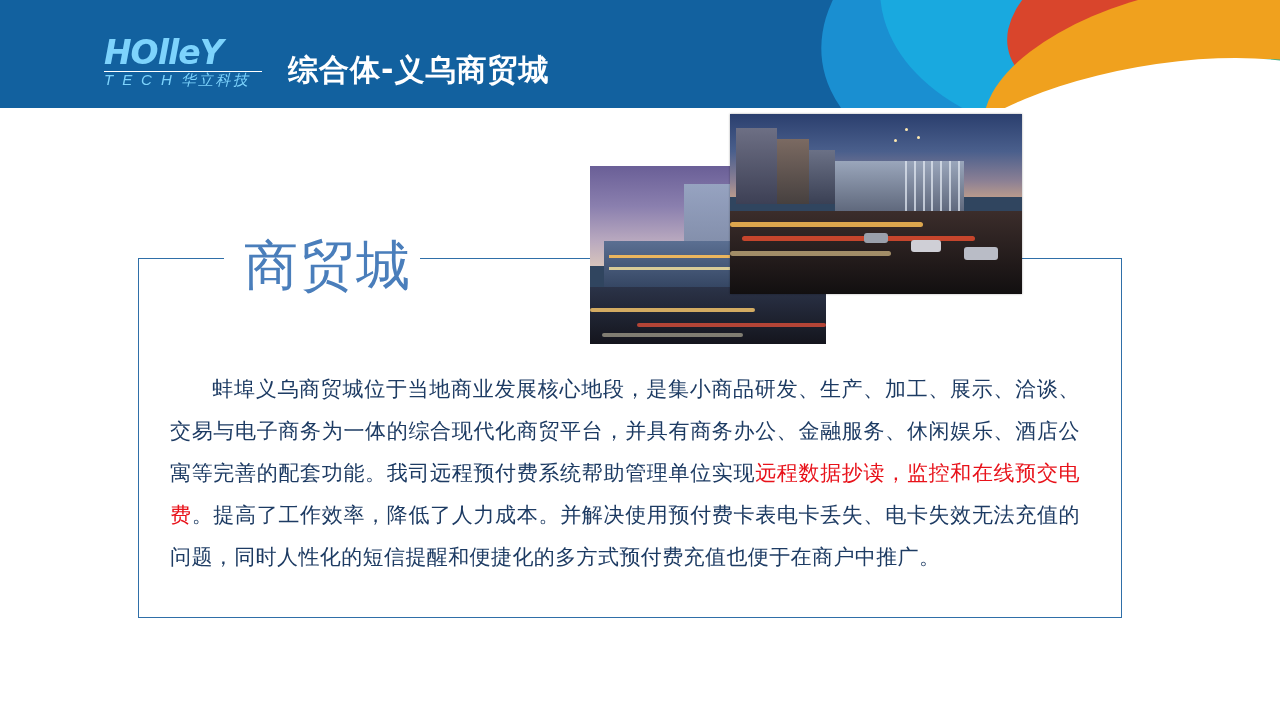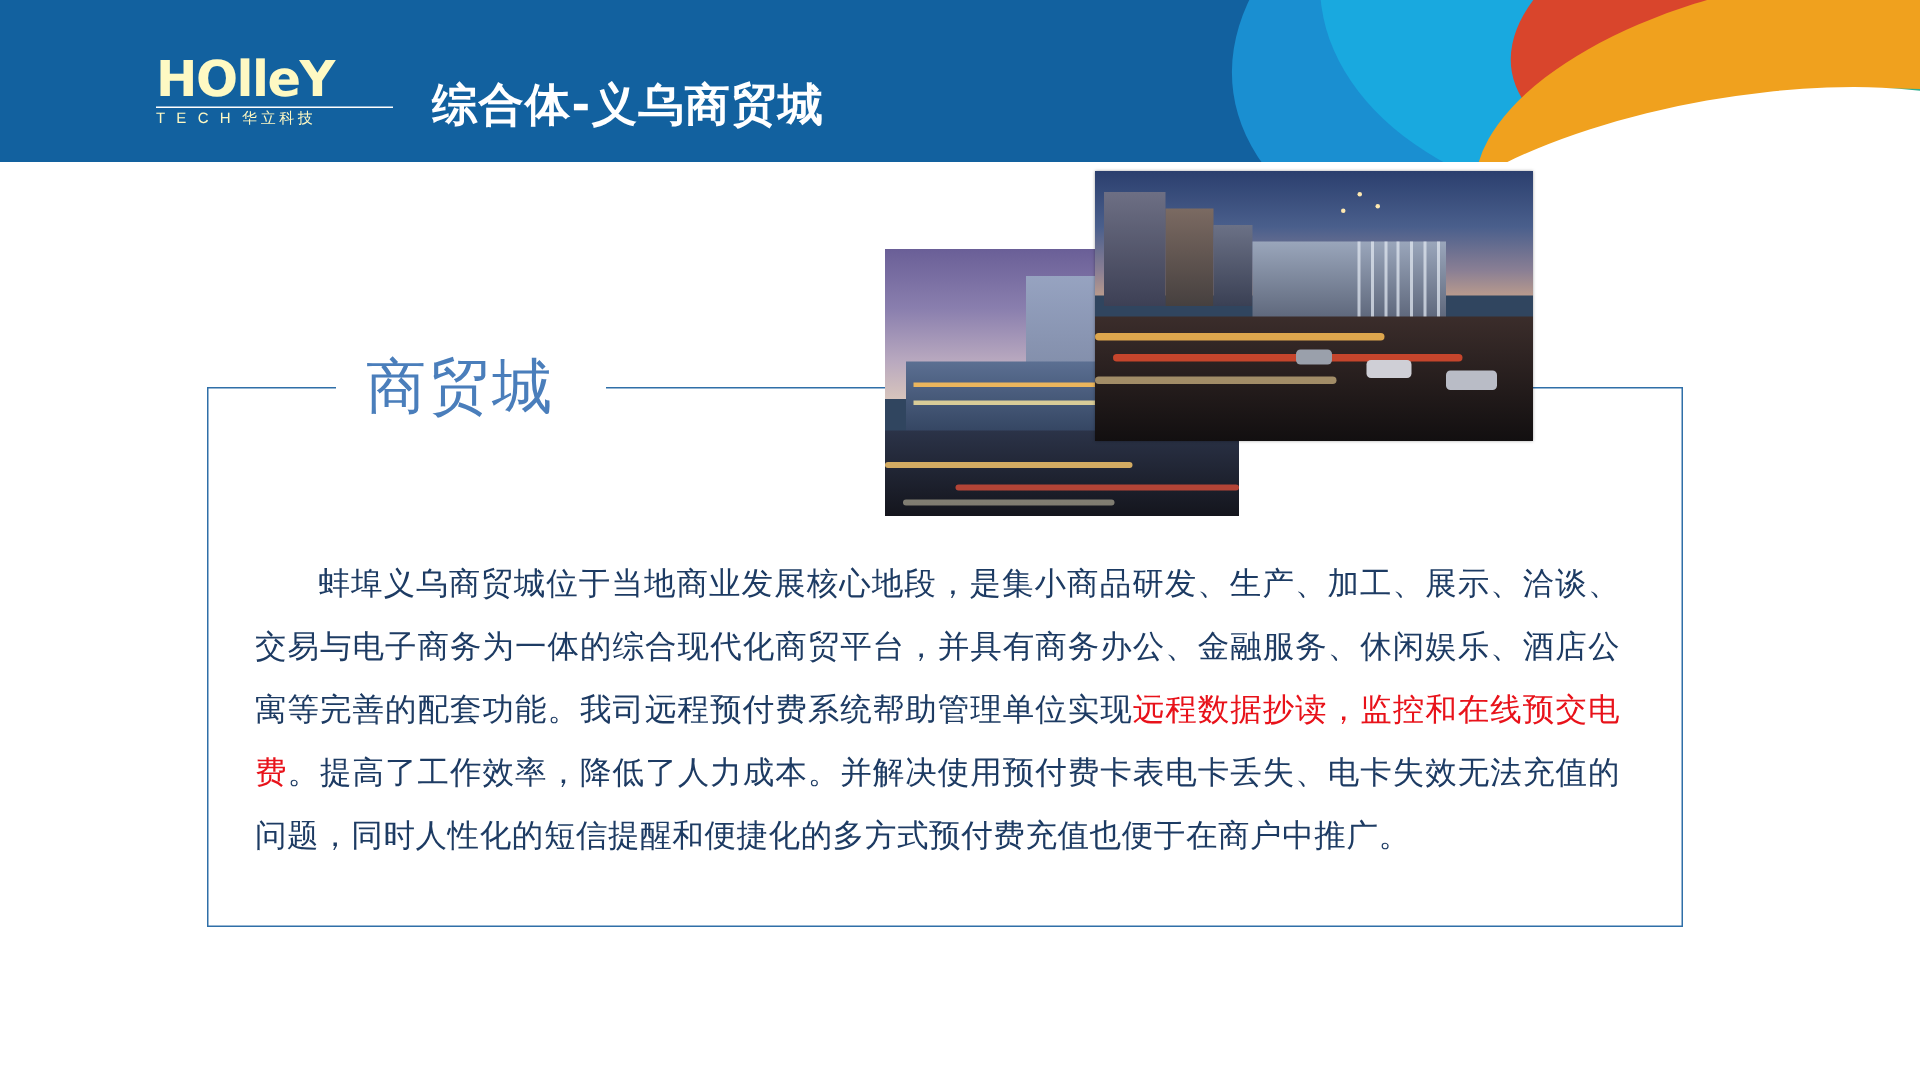--- a/index.html
+++ b/index.html
@@ -87,32 +87,33 @@
     transform: rotate(-14deg);
   }
 
   
   .logo {
     position: absolute;
     left: 104px;
     top: 36px;
     width: 158px;
     height: 52px;
-    color: #fef9c3;
+    color: #7dd3fc;
+    font-style: italic;
   }
   .logo-mark {
     font-size: 33px;
     font-weight: bold;
     letter-spacing: -1px;
     line-height: 34px;
     font-family: "DejaVu Sans", sans-serif;
   }
   .logo-sub {
     margin-top: 1px;
-    font-size: 10px;
+    font-size: 15px;
     letter-spacing: 2.4px;
     line-height: 12px;
     border-top: 1px solid #ffffff;
     padding-top: 2px;
     white-space: nowrap;
   }
   .header-title {
     position: absolute;
     left: 288px;
     top: 50px;
@@ -148,21 +149,21 @@
     top: 258px;
     width: 718px;
     height: 1px;
     background: #2f6fa8;
   }
 
   .section-title {
     position: absolute;
     left: 236px;
     top: 230px;
-    font-size: 40px;
+    font-size: 54px;
     color: #4a7ebb;
     font-family: "DejaVu Sans", sans-serif;
     letter-spacing: 2px;
     background: #ffffff;
     padding: 0 8px;
   }
 
   
   .photo {
     position: absolute;

